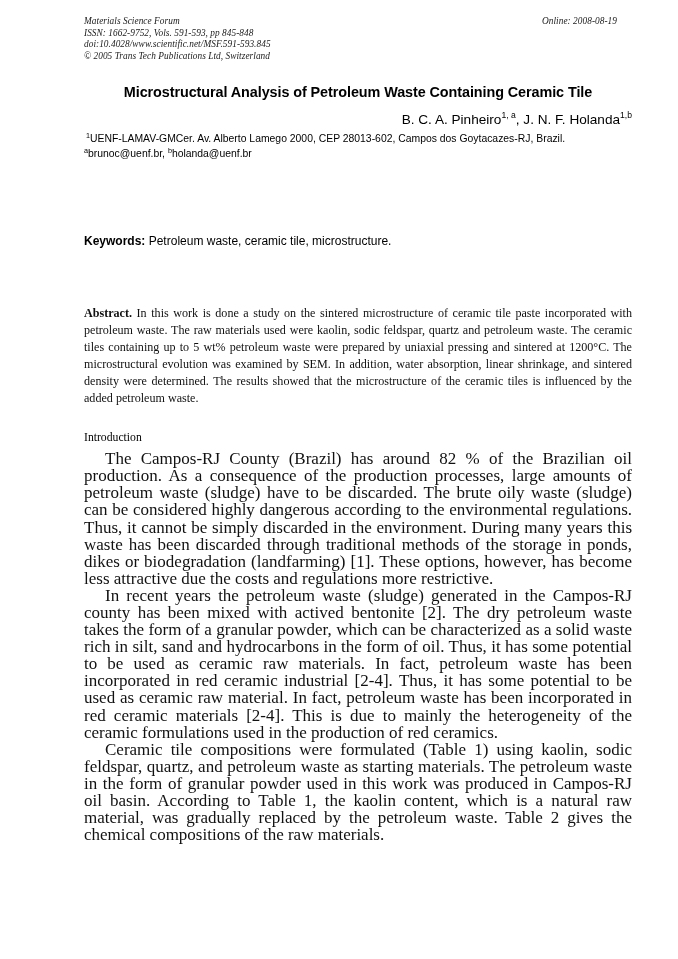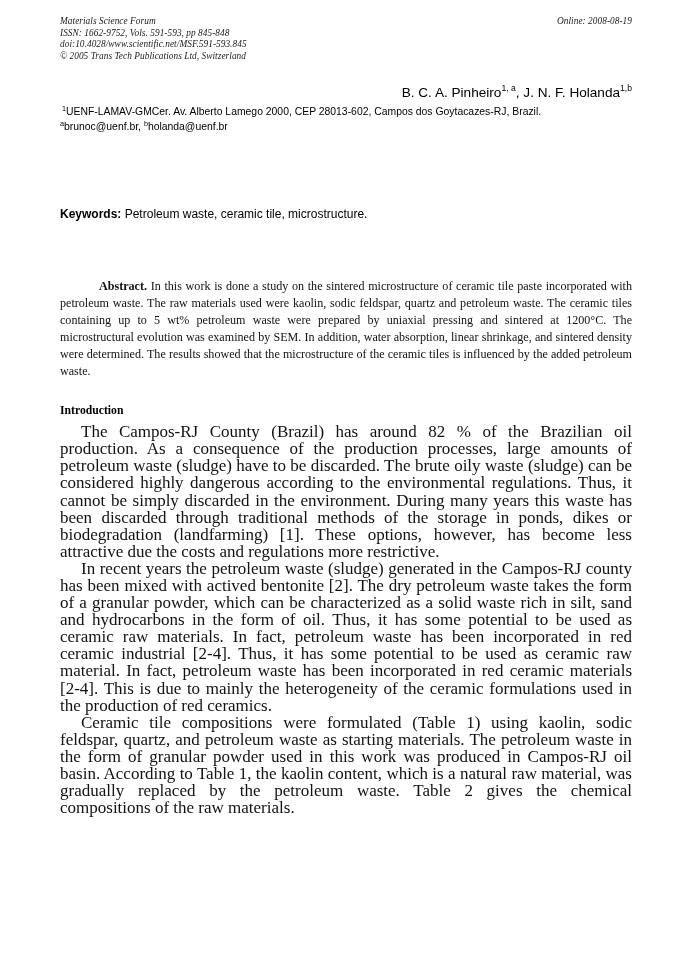--- a/index.html
+++ b/index.html
@@ -15,36 +15,36 @@
     font-family: "Liberation Serif", "DejaVu Serif", serif;
     color: #111111;
     -webkit-font-smoothing: antialiased;
   }
   .page {
     position: relative;
     width: 678px;
     height: 959px;
     background: #ffffff;
     box-sizing: border-box;
-    padding: 16px 46px 0 60px;
+    padding: 16px 46px 0 84px;
   }
 
   
   .masthead {
     position: relative;
     font-family: "Liberation Serif", "DejaVu Serif", serif;
     font-style: italic;
     font-size: 9.3px;
     line-height: 11.6px;
     color: #1a1a1a;
     letter-spacing: 0.05px;
   }
   .masthead .online {
     position: absolute;
-    right: 0;
+    right: 15px;
     top: 0;
     white-space: nowrap;
   }
   .masthead-line { white-space: nowrap; }
 
   
   .title-block { margin-top: 21px; }
   .paper-title {
     font-family: "Liberation Sans", "DejaVu Sans", sans-serif;
     font-weight: bold;
@@ -96,25 +96,25 @@
 
   
   .abstract {
     margin-top: 57px;
     font-size: 12.1px;
     line-height: 17.1px;
     text-align: justify;
     text-justify: inter-word;
     color: #111111;
   }
-  .abstract .ab-label { font-weight: bold; margin-left: 39px; }
+  .abstract .ab-label { font-weight: bold; }
 
   
   .section-heading {
-    font-weight: bold;
+    font-weight: normal;
     font-size: 11.7px;
     line-height: 15px;
     color: #000000;
     margin-top: 23px;
   }
   .para {
     font-size: 17px;
     line-height: 17.1px;
     text-align: justify;
     text-justify: inter-word;
@@ -131,20 +131,21 @@
 
   <div class="masthead">
     <div class="masthead-line">Materials Science Forum</div>
     <div class="masthead-line">ISSN: 1662-9752, Vols. 591-593, pp 845-848</div>
     <div class="masthead-line">doi:10.4028/www.scientific.net/MSF.591-593.845</div>
     <div class="masthead-line">© 2005 Trans Tech Publications Ltd, Switzerland</div>
     <div class="online">Online: 2008-08-19</div>
   </div>
 
   <div class="title-block">
+    <div class="paper-title">Microstructural Analysis of Petroleum Waste Containing Ceramic Tile</div>
 
     <div class="authors">
       <span>B. C. A. Pinheiro</span><sup>1, a</sup><span>, </span><span>J. N. F. Holanda</span><sup>1,b</sup>
     </div>
 
     <div class="affiliation">
       <sup>1</sup><span>UENF-LAMAV-GMCer. Av. Alberto Lamego 2000, CEP 28013-602, Campos dos Goytacazes-RJ, Brazil.</span>
     </div>
 
     <div class="emails">

